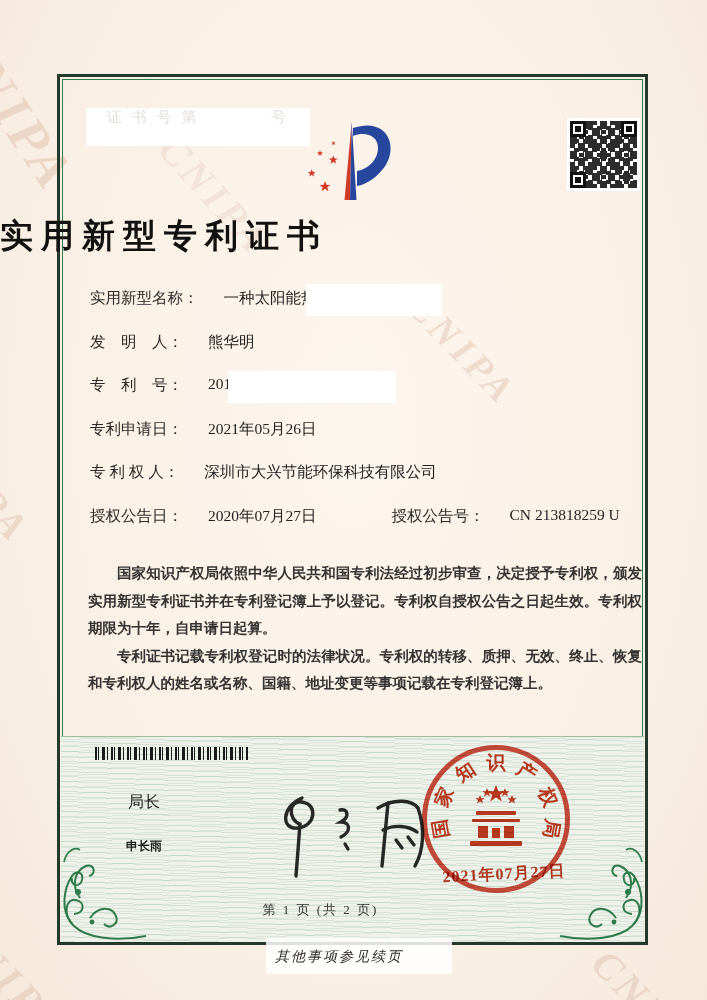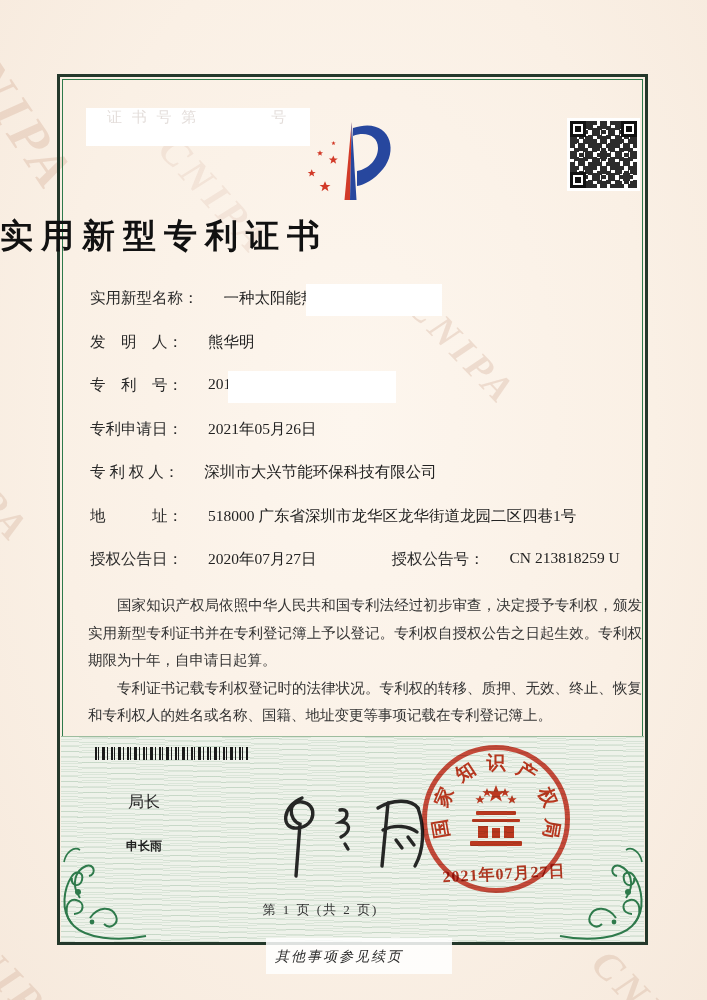--- a/index.html
+++ b/index.html
@@ -51,22 +51,22 @@
   
   .fields{position:absolute;left:90px;top:288px;width:560px;font-size:15.5px;}
   .frow{height:43.5px;display:flex;align-items:flex-start;white-space:nowrap;gap:25px;}
   .flabel{color:#2a2a2a;}
   .fvalue{color:#222;}
   .pair2{margin-left:50px;}
   .redact{position:absolute;background:#fff;}
   .redact-name{left:306px;top:284px;width:136px;height:32px;}
   .redact-patno{left:228px;top:371px;width:168px;height:32px;}
   
-  .body-text{position:absolute;left:88px;top:592px;width:554px;font-size:14.5px;line-height:27.5px;
-      color:#333;text-align:justify;}
+  .body-text{position:absolute;left:88px;top:560px;width:554px;font-size:14.5px;line-height:27.5px;
+      color:#333;text-align:justify;font-weight:bold;}
   .body-text p{margin:0;text-indent:2em;}
   
   .sig-title{position:absolute;left:128px;top:792px;font-family:"Liberation Sans","DejaVu Sans",sans-serif;
       font-weight:normal;font-size:16px;color:#222;}
   .sig-name{position:absolute;left:126px;top:838px;font-family:"Liberation Sans","DejaVu Sans",sans-serif;
       font-weight:bold;font-size:12px;color:#222;}
   .sig-script{position:absolute;left:268px;top:778px;}
   
   .seal{position:absolute;left:422px;top:745px;width:148px;height:148px;border-radius:50%;
       border:5px solid rgba(205,52,35,.88);box-sizing:border-box;mix-blend-mode:multiply;}
@@ -161,24 +161,20 @@
       <span class="flabel">专　利　号：</span>
       <span class="fvalue">2019</span>
     </div>
     <div class="frow">
       <span class="flabel">专利申请日：</span>
       <span class="fvalue">2021年05月26日</span>
     </div>
     <div class="frow">
       <span class="flabel">专 利 权 人：</span>
       <span class="fvalue">深圳市大兴节能环保科技有限公司</span>
-    </div>
-    <div class="frow">
-      <span class="flabel">地　　　址：</span>
-      <span class="fvalue">518000  广东省深圳市龙华区龙华街道龙园二区四巷1号</span>
     </div>
     <div class="frow">
       <span class="flabel">授权公告日：</span>
       <span class="fvalue">2020年07月27日</span>
       <span class="flabel pair2">授权公告号：</span>
       <span class="fvalue">CN 213818259 U</span>
     </div>
   </div>
 
   <div class="redact redact-name"></div>

